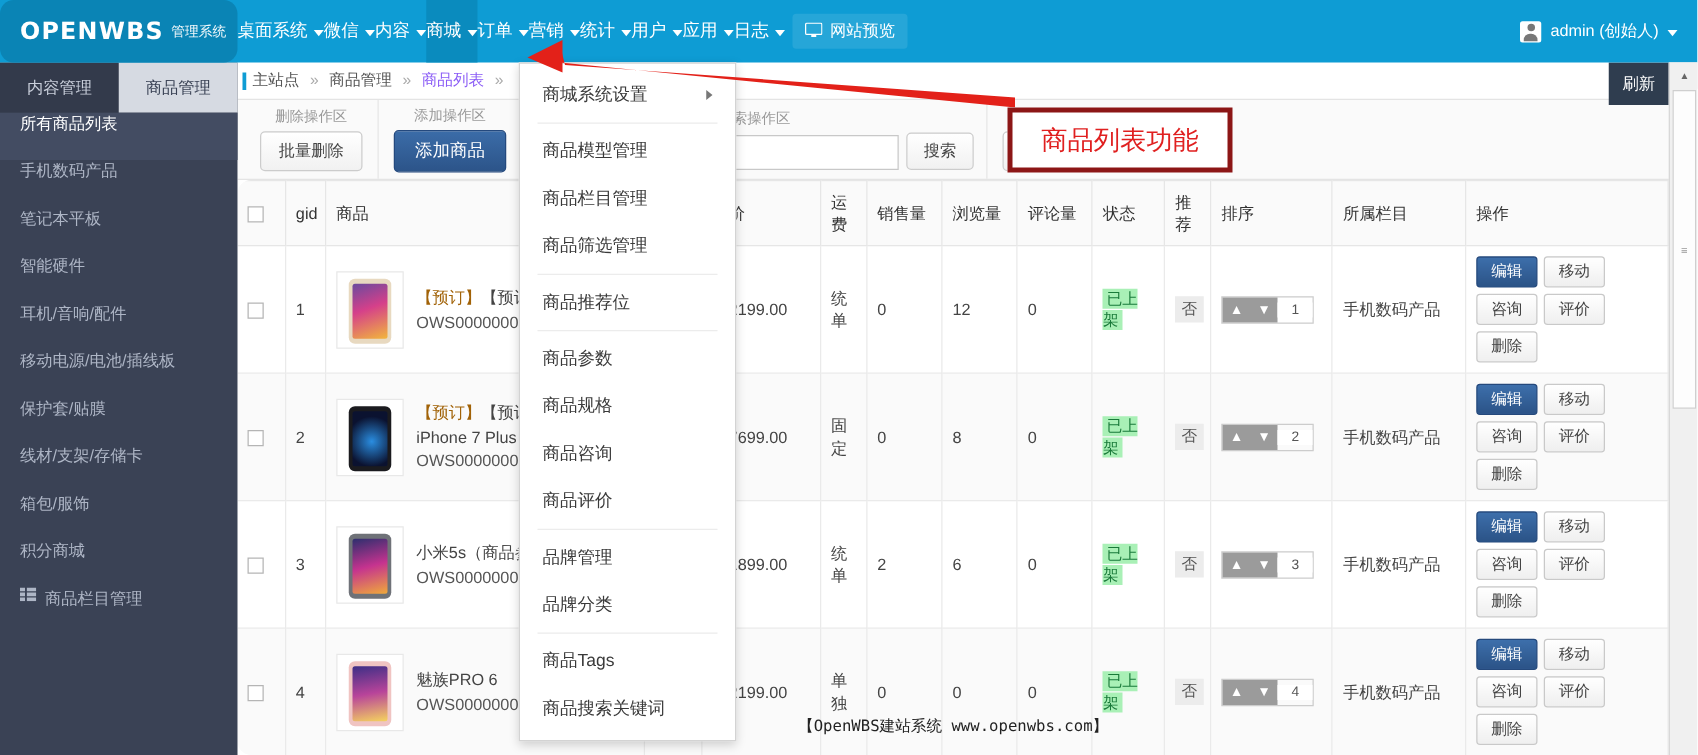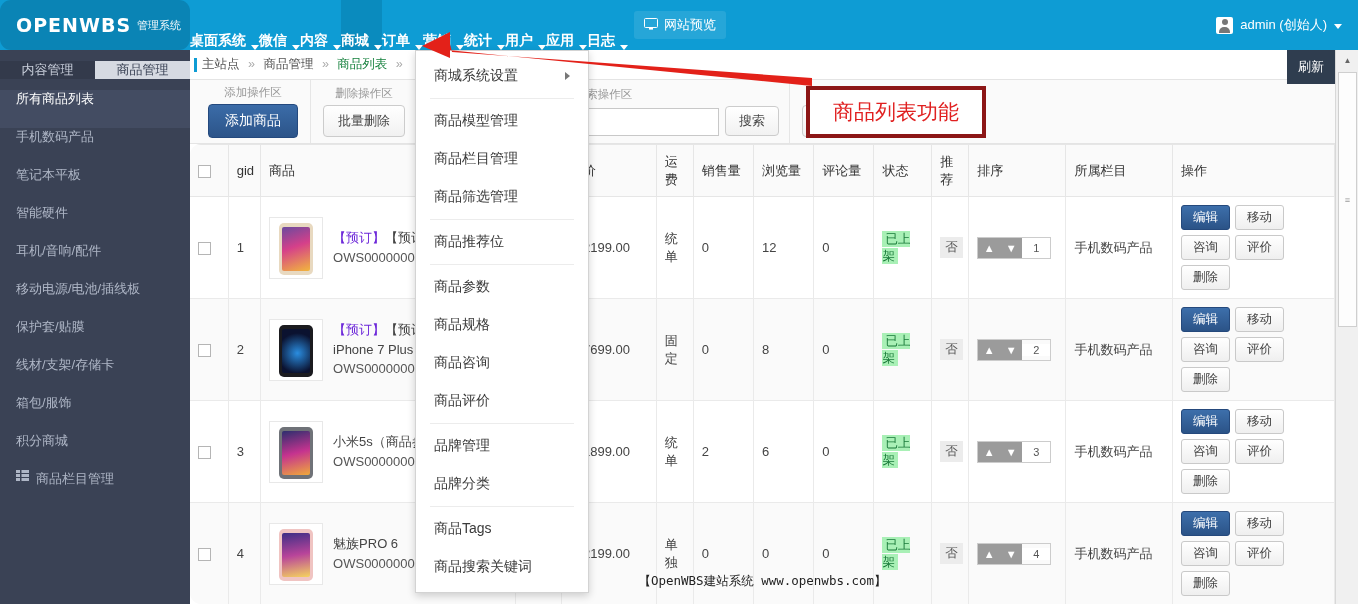--- a/index.html
+++ b/index.html
@@ -27,23 +27,22 @@
     border-radius: 11px;
   }
   .brand-logo {
     font-size: 19px; font-weight: bold; letter-spacing: 1px;
     font-family: "DejaVu Sans", sans-serif;
   }
   .brand-sub { font-size: 11px; margin-left: 6px; opacity: .95; }
   .nav-items { display: flex; align-items: center; height: 50px; }
   .nav-item {
     color: #fff; font-size: 14px; height: 50px; padding: 0 0;
-    display: flex; align-items: flex-end; gap: 5px; cursor: pointer;
+    display: flex; align-items: center; gap: 5px; cursor: pointer;
     white-space: nowrap;
-    font-weight: bold;
   }
   .nav-item.active { background: #0a8bbe; }
   .caret-down {
     width: 0; height: 0; border-left: 4px solid transparent;
     border-right: 4px solid transparent; border-top: 5px solid #fff;
     display: inline-block; margin-top: 2px;
   }
   .nav-preview {
     color: #fff; font-size: 13px; margin-left: 6px; padding: 5px 10px;
     background: rgba(255,255,255,0.10); border-radius: 3px;
@@ -66,21 +65,21 @@
     content: ""; position: absolute; left: 3px; top: 10px;
     width: 11px; height: 6px; border-radius: 5px 5px 0 0; background: #777;
   }
 
   
   .sidebar {
     position: absolute; left: 0; top: 50px; width: 190px; height: 554px;
     background: #3a4255;
     z-index: 20;
   }
-  .side-tabs { display: flex; height: 40px; align-items: center; }
+  .side-tabs { display: flex; height: 40px; }
   .side-tab {
     flex: 1; display: flex; align-items: center; justify-content: center;
     color: #c9cfdb; font-size: 13px; cursor: pointer;
     background: #333a4b;
   }
   .side-tab.active { background: #d6dae2; color: #3a4255; }
   .side-list { padding: 0; }
   .side-item {
     height: 38px; display: flex; 
     padding-left: 16px; color: #aeb6c6; font-size: 13px; cursor: pointer;
@@ -98,21 +97,21 @@
     height: 30px; display: flex; align-items: center;
     border-bottom: 1px solid #e4e4e4; background: #fff;
     padding-left: 12px; position: relative;
   }
   .crumbbar::before {
     content:""; position:absolute; left: 4px; top: 8px;
     width: 3px; height: 14px; background: #0e9cd4;
   }
   .crumb { font-size: 12.5px; color: #555; }
   .crumb .sep { color: #aaa; margin: 0 5px; }
-  .crumb .cur { color: #15803d; }
+  .crumb .cur { color: #8b5cf6; }
   .refresh-btn {
     position: absolute; right: 24px; top: 0px; width: 48px; height: 34px;
     background: #2f3d4f; color: #fff; font-size: 13px;
     display: flex; align-items: center; justify-content: center;
     cursor: pointer; z-index: 5;
   }
 
   
   .toolbar {
     height: 64px; border-bottom: 1px solid #e4e4e4; background: #fafafa;
@@ -182,21 +181,21 @@
   }
   .phone {
     position: absolute; left: 9px; top: 5px; width: 34px; height: 52px;
     border-radius: 5px;
   }
   .screen {
     position: absolute; left: 3px; top: 4px; right: 3px; bottom: 4px;
     border-radius: 2px;
   }
   .pname { line-height: 1.5; }
-  .pname .tag { color: #6d28d9; }
+  .pname .tag { color: #a16207; }
   .pname .sn { color: #555; }
   .badge-on {
     background: #a9f0b6; color: #1a7a3a; font-size: 12.5px;
     padding: 1px 3px; display: inline;
   }
   .badge-no {
     background: #ececec; color: #555; font-size: 12.5px; padding: 2px 5px;
     display: inline-block;
   }
   .sortbox { display: flex; align-items: center; border: 1px solid #ccc; width: 74px; height: 22px; }
@@ -403,26 +402,26 @@
         <span class="sep">»</span>
         <span>商品管理</span>
         <span class="sep">»</span>
         <span class="cur">商品列表</span>
         <span class="sep">»</span>
       </div>
     </div>
 
     <div class="toolbar">
       <div class="tb-group">
+        <div class="tb-label">删除操作区</div>
+        <div class="btn">批量删除</div>
+      </div>
+      <div class="tb-group">
         <div class="tb-label">添加操作区</div>
         <div class="btn btn-primary">添加商品</div>
-      </div>
-      <div class="tb-group">
-        <div class="tb-label">删除操作区</div>
-        <div class="btn">批量删除</div>
       </div>
       <div class="tb-group" style="padding:0 10px;">
         <div class="tb-label">搜索操作区</div>
         <div class="tb-search">
           <div class="sel" style="min-width:30px;padding-left:0;">
             <span class="sel-ar">
                 <b></b>
               </span>
           </div>
           <div class="sel">

